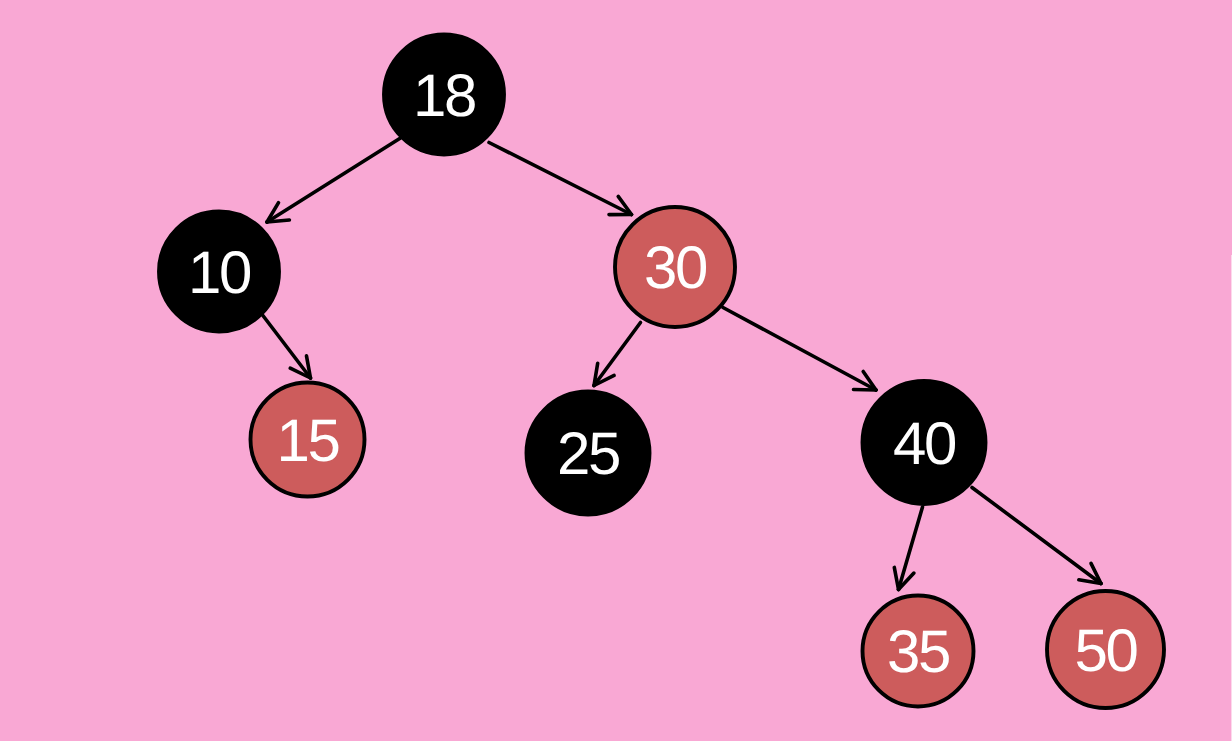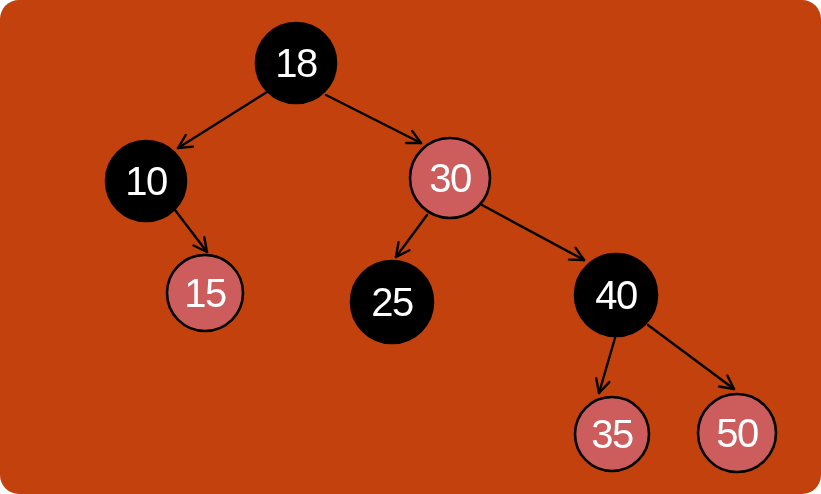--- a/index.html
+++ b/index.html
@@ -5,23 +5,22 @@
   html, body {
     margin: 0;
     padding: 0;
     background: #ffffff;
     font-family: "Liberation Sans", sans-serif;
   }
   .canvas {
     position: relative;
     width: 821px;
     height: 494px;
-    background: #c2410c;
+    background: #f9a8d4;
     overflow: hidden;
-    border-radius: 19px;
   }
   svg text {
     font-family: "Liberation Sans", "DejaVu Sans", sans-serif;
     font-size: 40px;
     letter-spacing: -1.5px;
   }
 </style>
 </head>
 <body>
 

